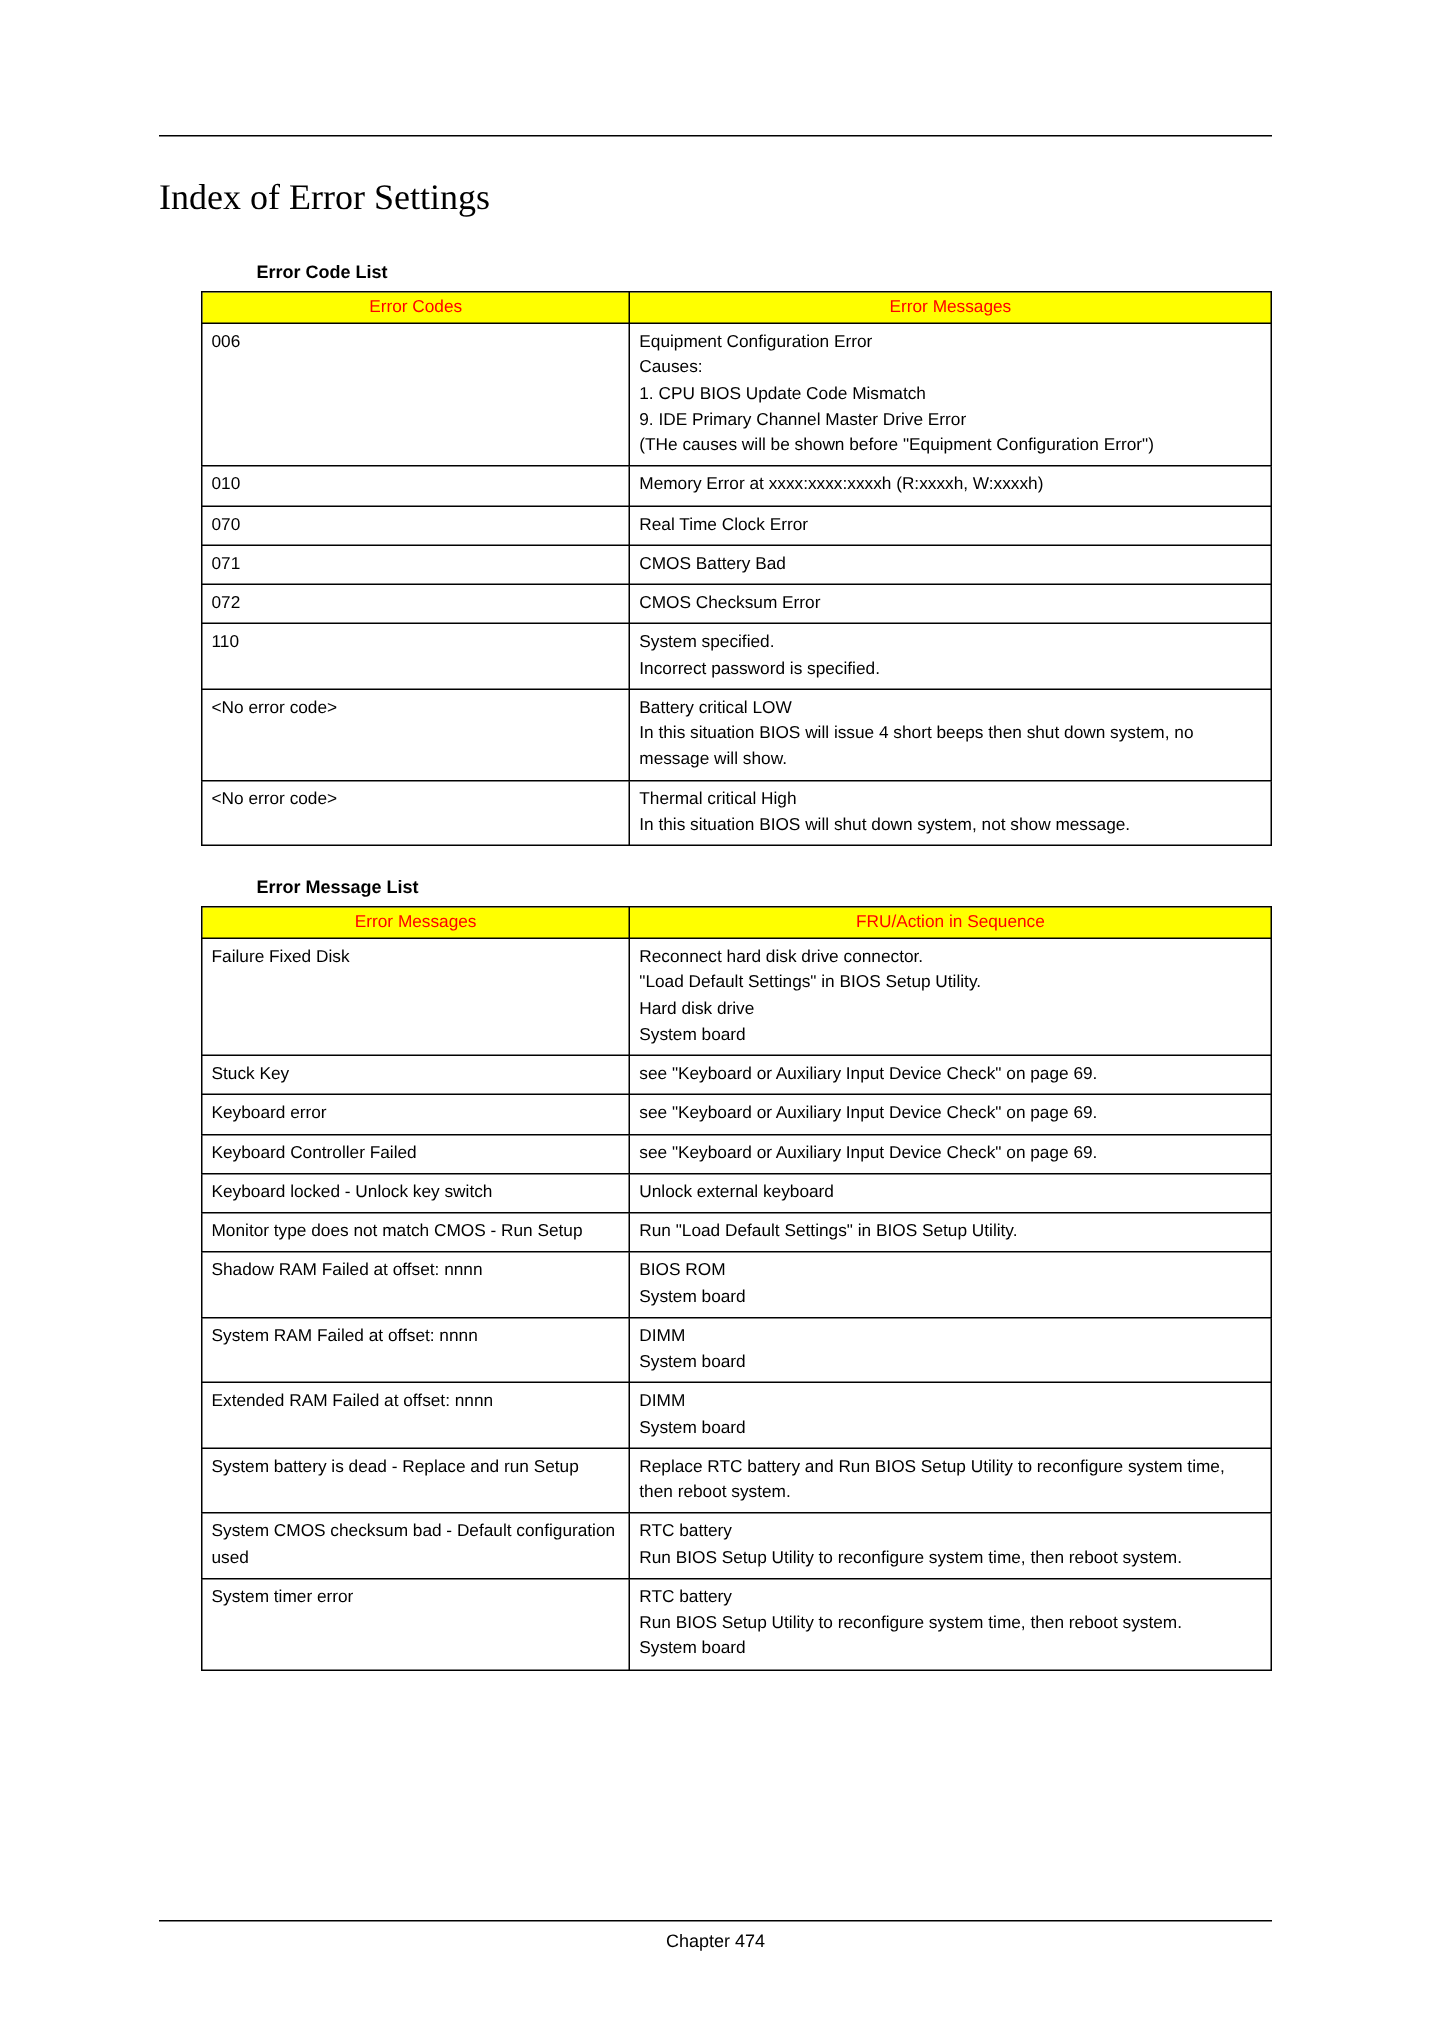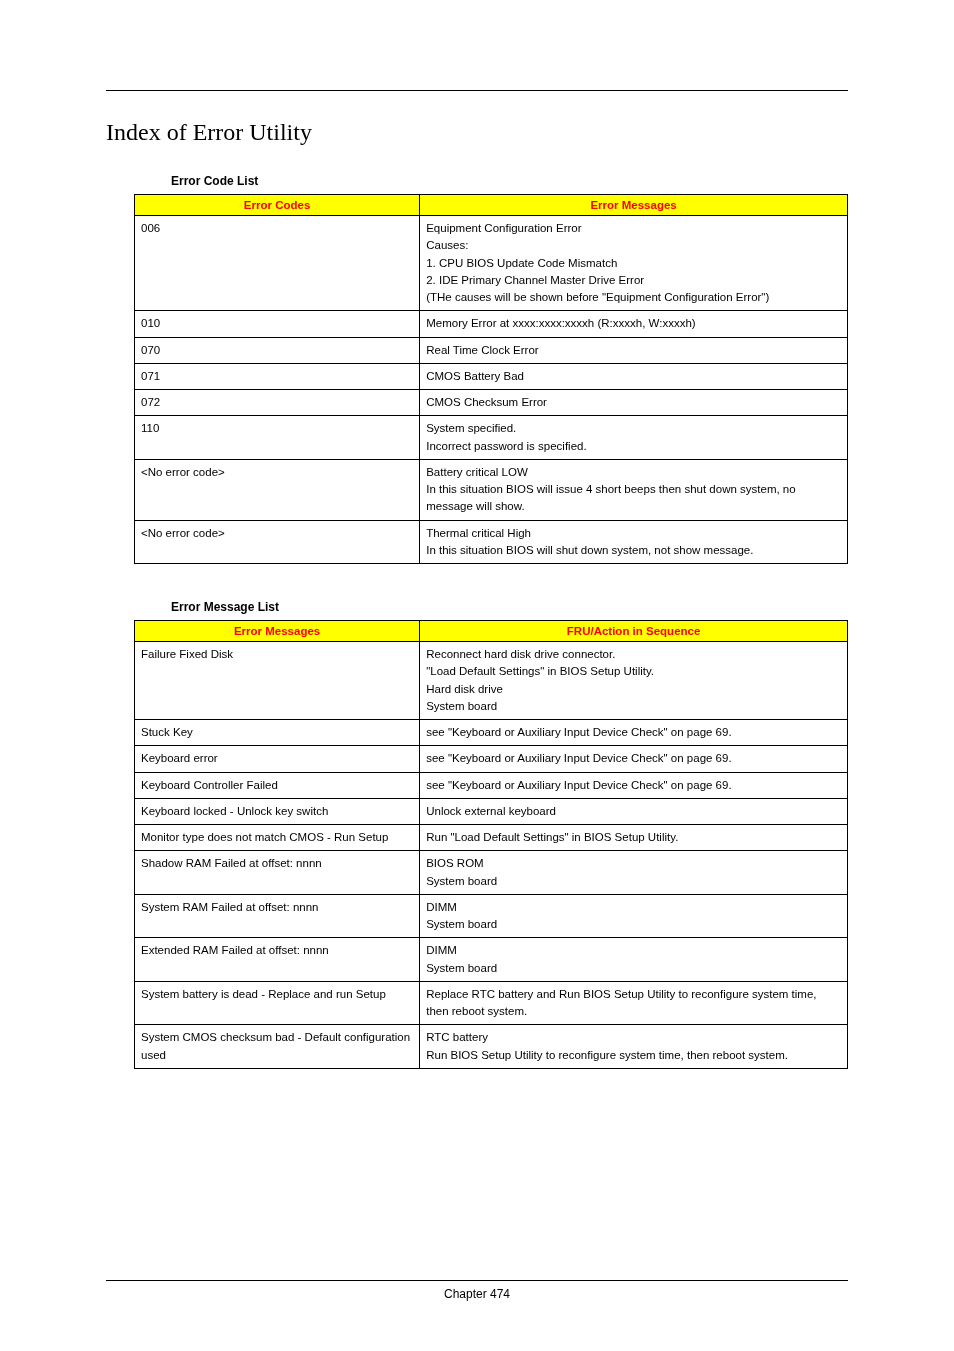--- a/index.html
+++ b/index.html
@@ -32,21 +32,21 @@
     }
     table.err {
       border-collapse: collapse;
       width: calc(100% - 28px);
       margin-left: 28px;
       font-size: 11.5px;
     }
     table.err th {
       background: #ffff00;
       color: #ff0000;
-      font-weight: bold;
+      font-weight: normal;
       text-align: center;
       border: 1.2px solid #000;
       padding: 4px 6px;
     }
     table.err td {
       border: 1.2px solid #000;
       padding: 4px 6px;
       vertical-align: top;
       line-height: 1.5;
     }
@@ -63,21 +63,21 @@
       font-size: 12px;
       display: flex;
       justify-content: center;
     }
   </style>
 </head>
 <body>
 
 <div class="top-rule"></div>
 
-<h1 class="page-title">Index of Error Utility</h1>
+<h1 class="page-title">Index of Error Settings</h1>
 
 <div class="section-label">Error Code List</div>
 
 <table class="err">
   <colgroup>
       <col class="c1">
       <col class="c2">
     </colgroup>
   <thead>
     <tr>
@@ -85,21 +85,21 @@
       <th>Error Messages</th>
     </tr>
   </thead>
   <tbody id="t1-body">
       <tr>
         <td>006</td>
         <td>
           <span class="ml-line">Equipment Configuration Error</span>
           <span class="ml-line">Causes:</span>
           <span class="ml-line">1. CPU BIOS Update Code Mismatch</span>
-          <span class="ml-line">2. IDE Primary Channel Master Drive Error</span>
+          <span class="ml-line">9. IDE Primary Channel Master Drive Error</span>
           <span class="ml-line">(THe causes will be shown before "Equipment Configuration Error")</span>
         </td>
       </tr>
       <tr>
         <td>010</td>
         <td>
           <span class="ml-line">Memory Error at xxxx:xxxx:xxxxh (R:xxxxh, W:xxxxh)</span>
         </td>
       </tr>
       <tr>
@@ -137,21 +137,21 @@
       <tr>
         <td>&lt;No error code&gt;</td>
         <td>
           <span class="ml-line">Thermal critical High</span>
           <span class="ml-line">In this situation BIOS will shut down system, not show message.</span>
         </td>
       </tr>
     </tbody>
 </table>
 
-<div class="section-label" style="margin-top:36px">Error Message List</div>
+<div class="section-label" style="margin-top:20px">Error Message List</div>
 
 <table class="err">
   <colgroup>
       <col class="c1">
       <col class="c2">
     </colgroup>
   <thead>
     <tr>
       <th>Error Messages</th>
       <th>FRU/Action in Sequence</th>
@@ -224,19 +224,27 @@
           <span class="ml-line">Replace RTC battery and Run BIOS Setup Utility to reconfigure system time, then reboot system.</span>
         </td>
       </tr>
       <tr>
         <td>System CMOS checksum bad - Default configuration used</td>
         <td>
           <span class="ml-line">RTC battery</span>
           <span class="ml-line">Run BIOS Setup Utility to reconfigure system time, then reboot system.</span>
         </td>
       </tr>
+      <tr>
+        <td>System timer error</td>
+        <td>
+          <span class="ml-line">RTC battery</span>
+          <span class="ml-line">Run BIOS Setup Utility to reconfigure system time, then reboot system.</span>
+          <span class="ml-line">System board</span>
+        </td>
+      </tr>
     </tbody>
 </table>
 
 <div class="footer">
   <span>Chapter 4</span>
   <span>74</span>
 </div>
 
 </body></html>

